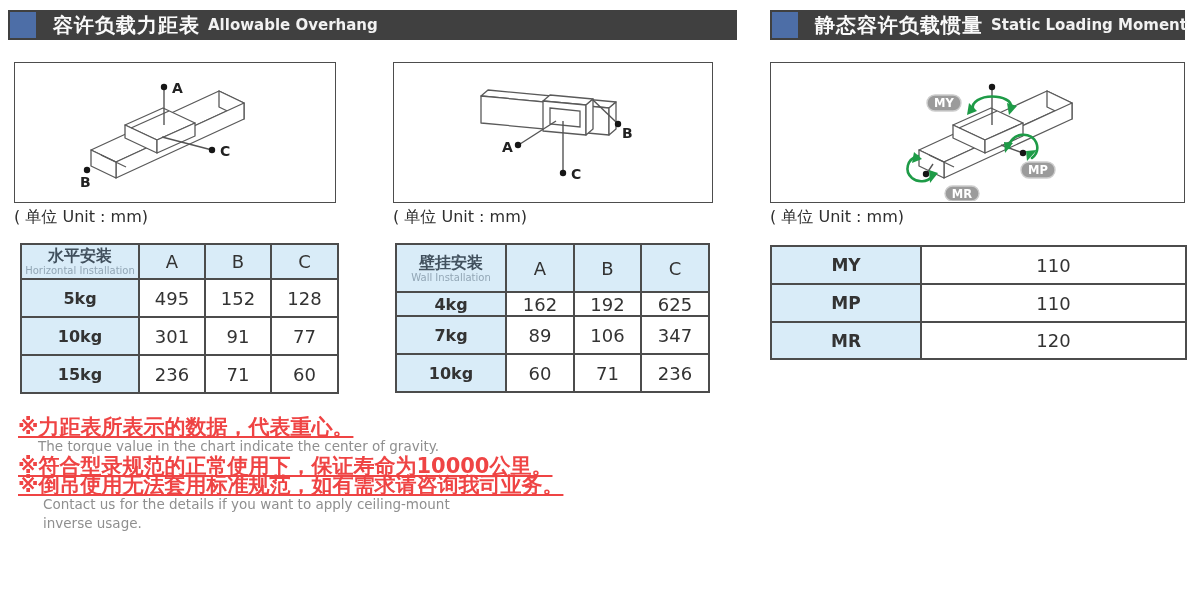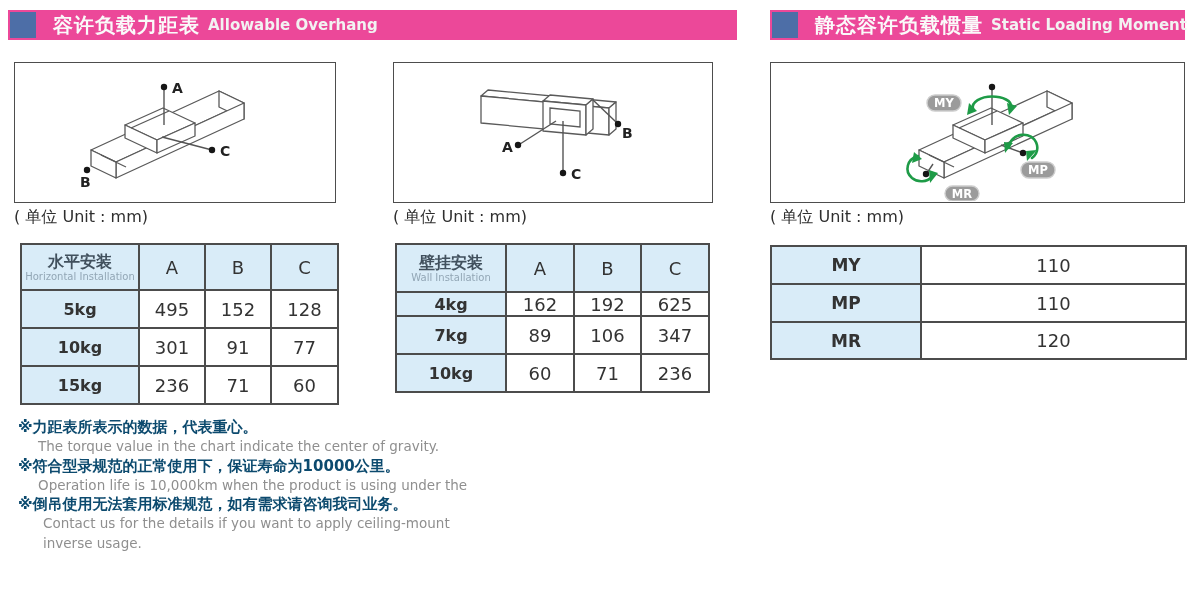--- a/index.html
+++ b/index.html
@@ -1,20 +1,20 @@
 <!DOCTYPE html>
 <html><head>
 <meta charset="utf-8">
 <style>
   html,body{margin:0;padding:0;background:#fff;}
   .page{position:relative;width:1200px;height:598px;background:#ffffff;
         font-family:"DejaVu Sans","Liberation Sans",sans-serif;overflow:hidden;}
 
   
-  .hbar{position:absolute;top:10px;height:30px;background:#ec4899;display:flex;align-items:center;}
+  .hbar{position:absolute;top:10px;height:30px;background:#404040;display:flex;align-items:center;}
   .sq{width:26px;height:26px;background:#4d6ea7;margin-left:2px;flex:0 0 auto;}
   .ht-cn{color:#fafafa;font-size:20px;font-weight:bold;margin-left:17px;letter-spacing:1px;white-space:nowrap;}
   .ht-en{color:#f2f2f2;font-size:15px;font-weight:bold;margin-left:8px;white-space:nowrap;}
 
   
   .figbox{position:absolute;border:1.5px solid #4d4d4d;background:#fff;box-sizing:border-box;}
   .figbox svg{display:block;}
   .unit{position:absolute;text-align:left;font-size:16px;color:#2e2e2e;white-space:nowrap;}
 
   
@@ -22,21 +22,21 @@
   .dtable td{border:2px solid #4c4c4c;text-align:center;vertical-align:middle;
              color:#333;font-size:18px;padding:0;background:#fff;}
   td.blue{background:#d9ecf8;}
   .hc-cn{font-size:16px;font-weight:bold;color:#41505d;line-height:19px;}
   .hc-en{font-size:10px;color:#92a6b5;line-height:12px;}
   td.load{font-size:16px;font-weight:bold;}
   td.mlabel{font-size:17px;font-weight:bold;}
 
   
   .notes{position:absolute;}
-  .note-cn{color:#0c4a6e;font-size:15px;font-weight:600;line-height:19.3px;white-space:nowrap;}
+  .note-cn{color:#ef4444;font-size:21px;font-weight:600;line-height:19.3px;white-space:nowrap;text-decoration:underline;}
   .note-en{color:#8f8f8f;font-size:13.5px;line-height:19.3px;padding-left:20px;white-space:nowrap;}
   .note-en.ind{padding-left:25px;}
 
   
   .draw{stroke:#5a5a5a;stroke-width:1.3;fill:#ffffff;stroke-linejoin:round;}
   .dline{stroke:#5a5a5a;stroke-width:1.3;fill:none;}
   .refline{stroke:#555;stroke-width:1.4;fill:none;}
   .dot{fill:#161616;stroke:none;}
   .ptxt{font-size:14px;font-weight:bold;fill:#222;}
   .garr{stroke:#1e9b47;stroke-width:2.6;fill:none;stroke-linecap:round;}
@@ -158,21 +158,21 @@
   <div class="unit" style="left:770px;top:207px;width:415px;">( 单位 Unit : mm)</div>
 
   <table class="dtable" style="left:20px;top:243px;">
     <colgroup>
         <col style="width:118px">
         <col style="width:66px">
         <col style="width:66px">
         <col style="width:67px">
       </colgroup>
     <tbody>
-      <tr style="height:46px">
+      <tr style="height:35px">
         <td class="blue">
           <div class="hc-cn">水平安装</div>
           <div class="hc-en">Horizontal Installation</div>
         </td>
         <td class="blue">A</td>
         <td class="blue">B</td>
         <td class="blue">C</td>
       </tr>
       <tr style="height:38px">
         <td class="blue load">5kg</td>
@@ -251,19 +251,18 @@
         <td class="blue mlabel">MR</td>
         <td>120</td>
       </tr>
     </tbody>
   </table>
 
   <div class="notes" style="left:18px;top:418px;width:470px;">
     <div class="note-cn">※力距表所表示的数据，代表重心。</div>
     <div class="note-en">The torque value in the chart indicate the center of gravity.</div>
     <div class="note-cn">※符合型录规范的正常使用下，保证寿命为10000公里。</div>
-    <div class="note-en">Operation life is 10,000km when the product is using under the</div>
     <div class="note-cn">※倒吊使用无法套用标准规范，如有需求请咨询我司业务。</div>
     <div class="note-en ind">Contact us for the details if you want to apply ceiling-mount</div>
     <div class="note-en ind">inverse usage.</div>
   </div>
 
 </div>
 
 </body></html>

